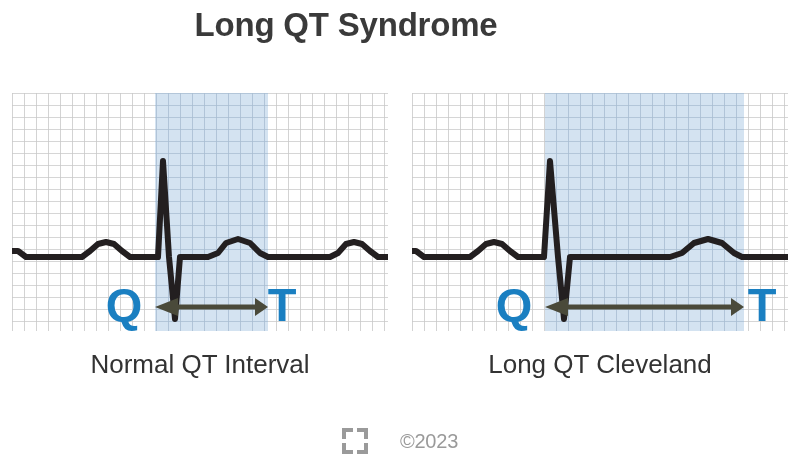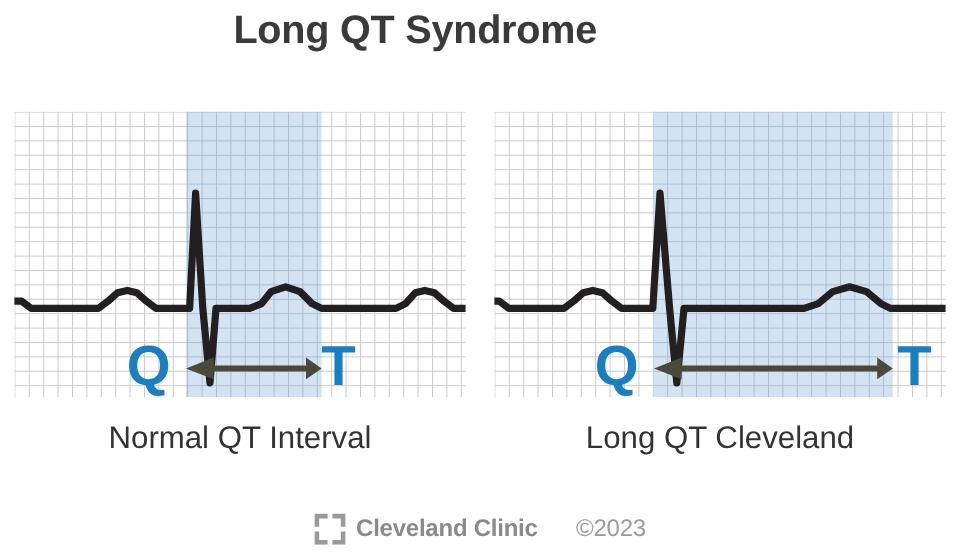--- a/index.html
+++ b/index.html
@@ -165,15 +165,14 @@
 <div class="panel-caption" id="caption-right">Long QT Cleveland</div>
 
 <div id="footer">
   <svg id="brand-logo-mark" viewBox="0 0 26 26">
 
     <path d="M0 0 H11 V4 H4 V11 H0 Z" fill="#9a9a9a"></path>
     <path d="M26 0 H15 V4 H22 V11 H26 Z" fill="#9a9a9a"></path>
     <path d="M0 26 H11 V22 H4 V15 H0 Z" fill="#9a9a9a"></path>
     <path d="M26 26 H15 V22 H22 V15 H26 Z" fill="#9a9a9a"></path>
   </svg>
-  <span id="brand-name">Cleveland Clinic</span>
   <span id="copyright">©2023</span>
 </div>
 
 </body></html>

